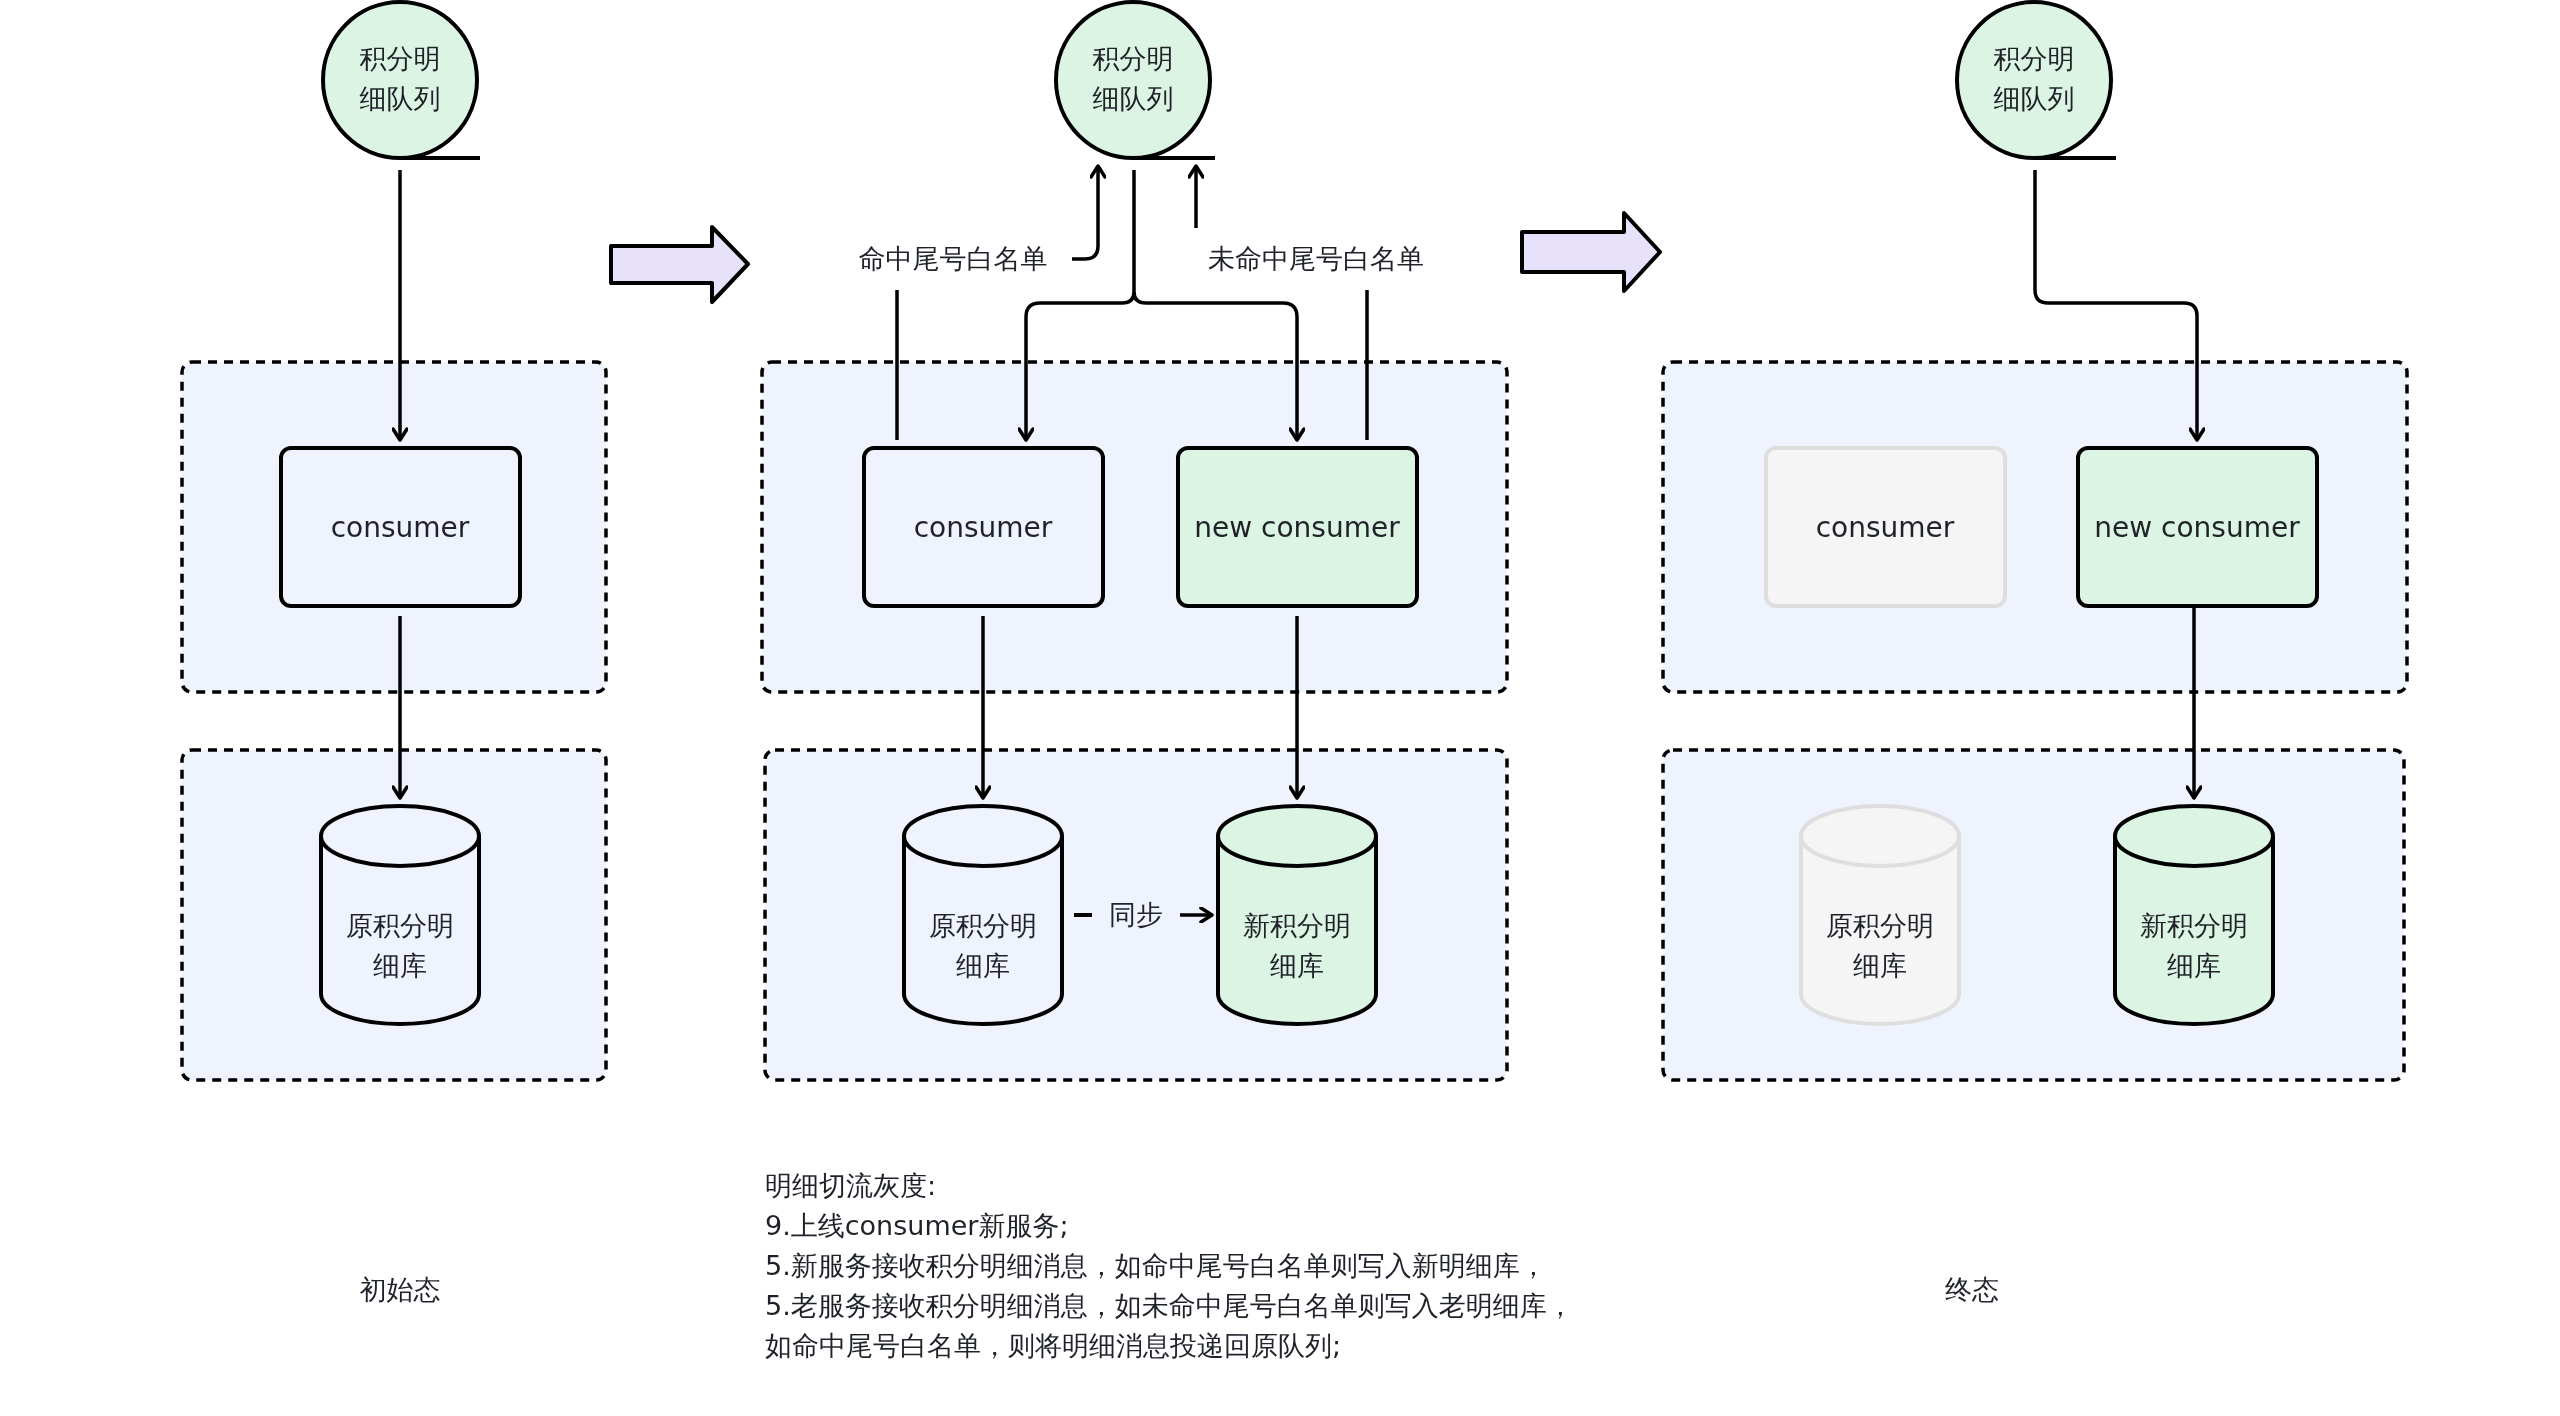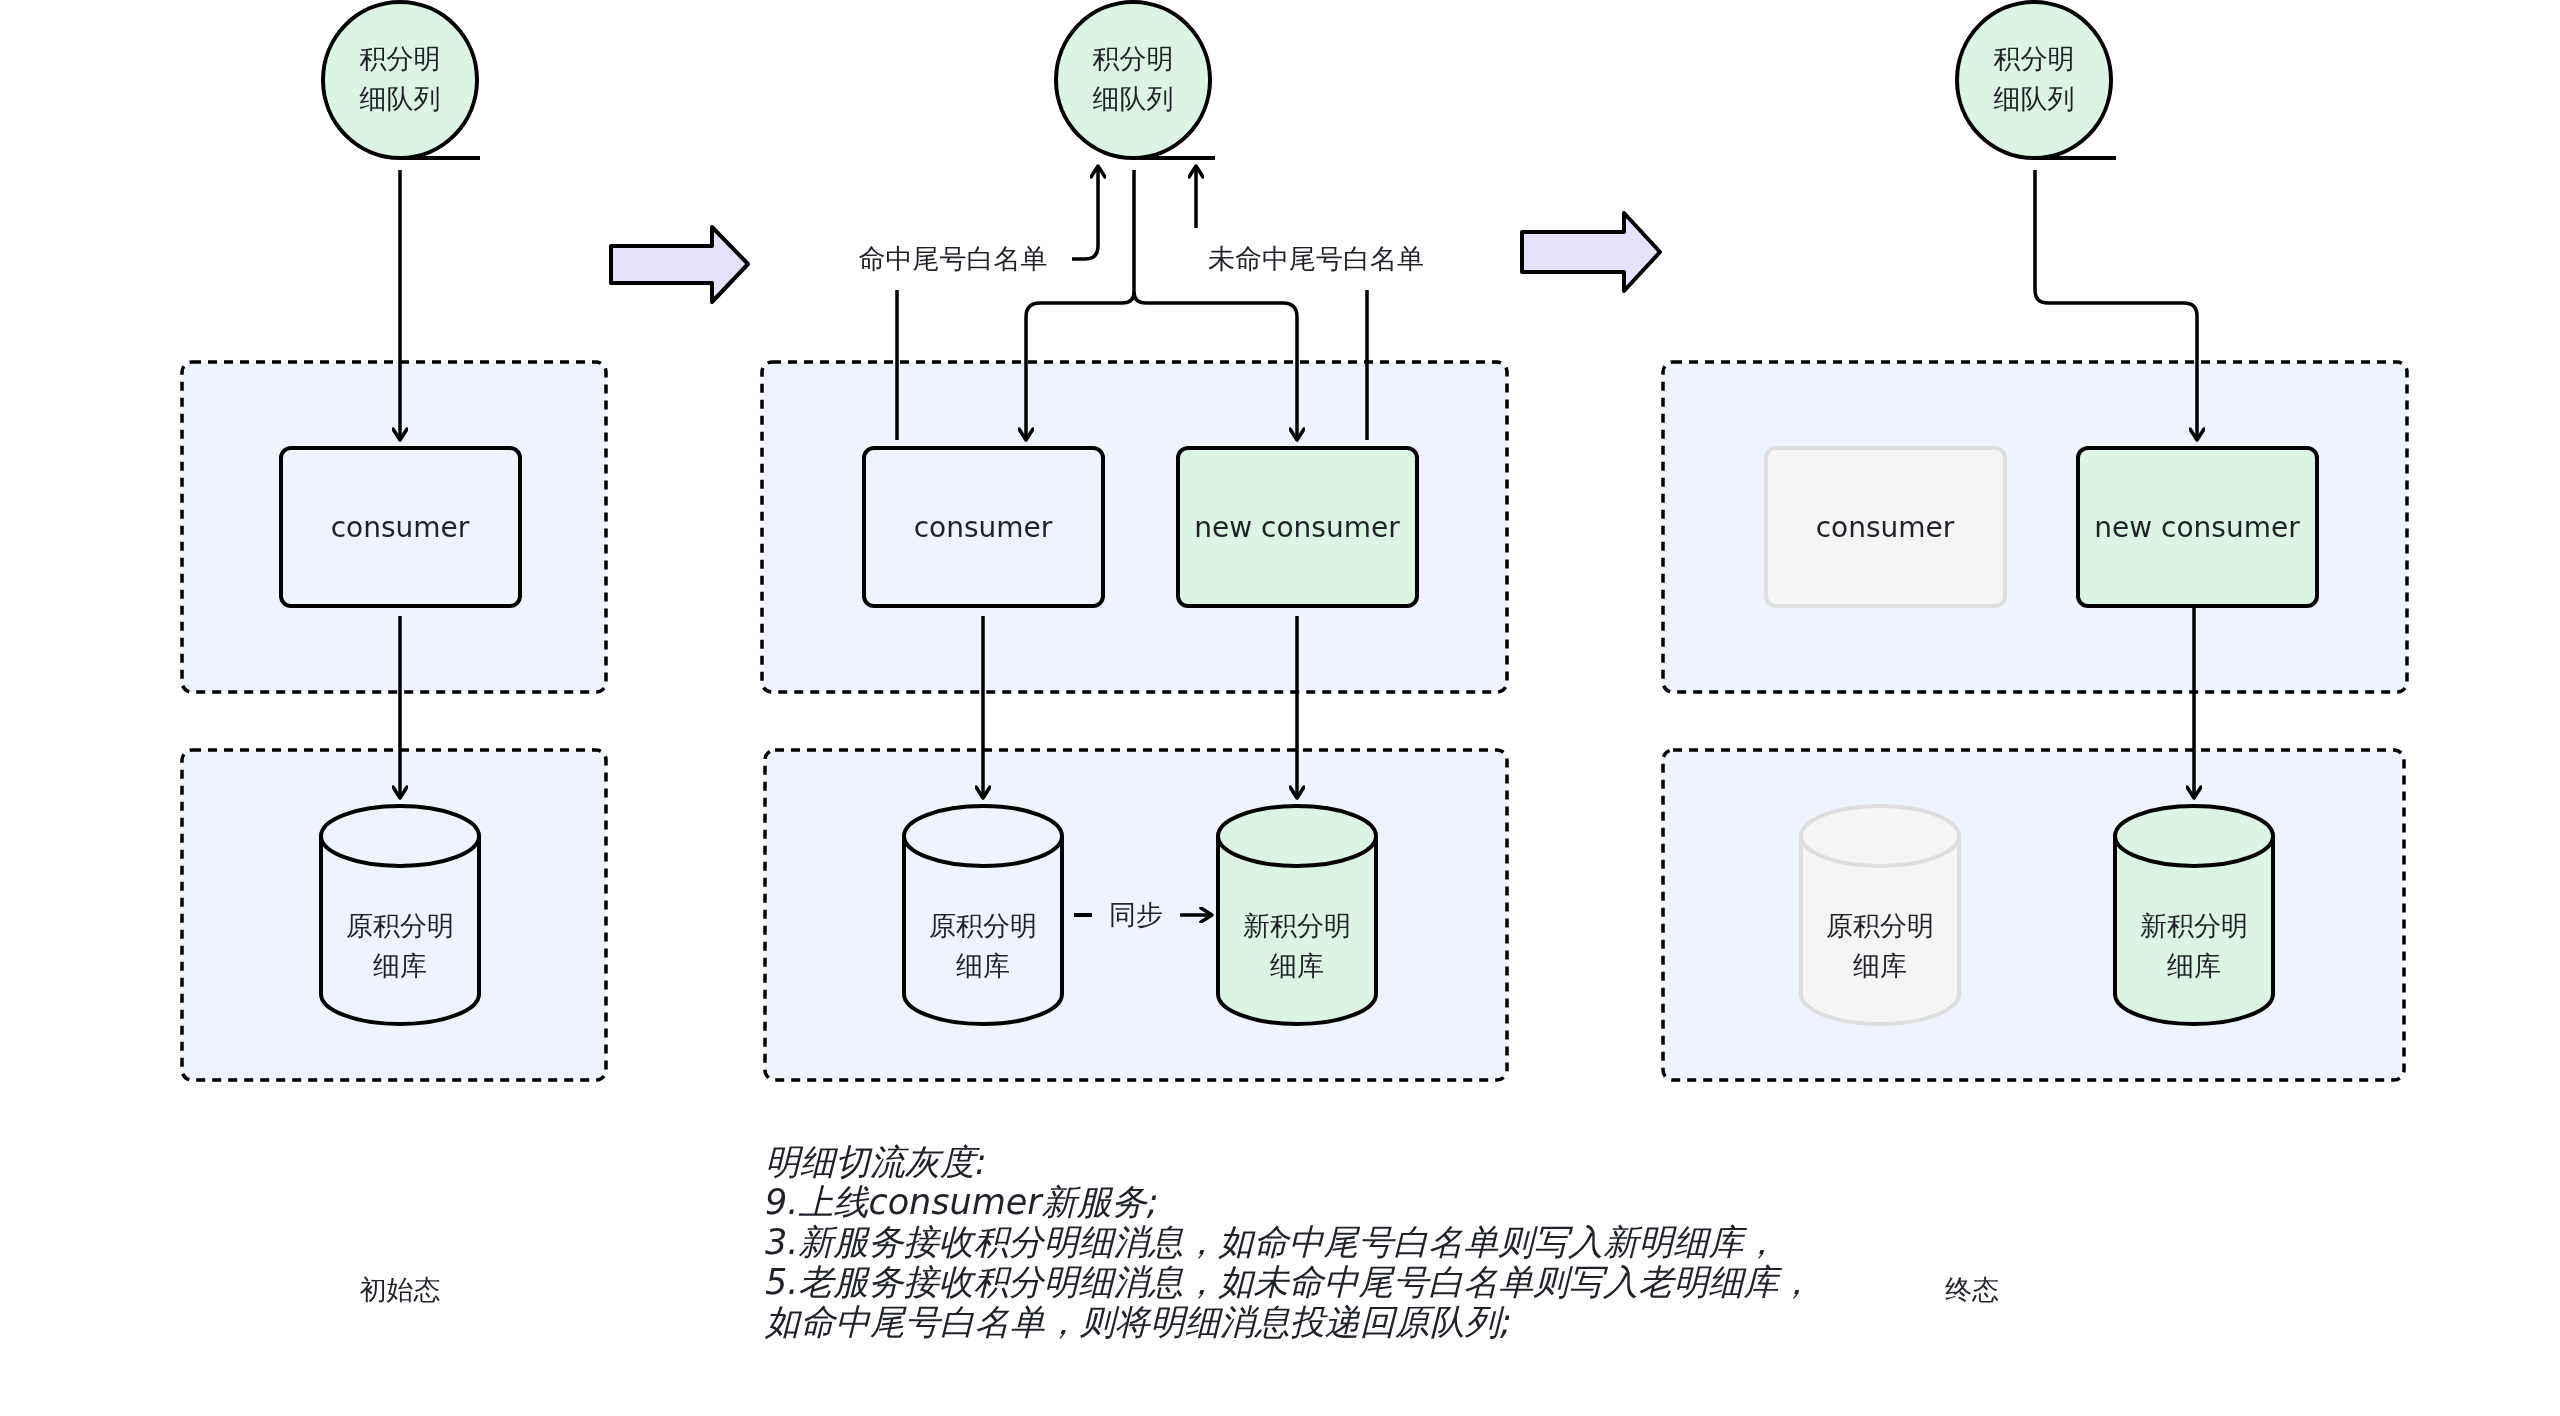--- a/index.html
+++ b/index.html
@@ -1,19 +1,19 @@
 <!DOCTYPE html>
 <html><head>
 <meta charset="utf-8">
 <style>
   html, body { margin: 0; padding: 0; background: #ffffff; }
   body { width: 2560px; height: 1416px; position: relative; overflow: hidden;
          font-family: "DejaVu Sans", "Liberation Sans", sans-serif; color: #1f2329; }
   #diagram { position: absolute; left: 0; top: 0; }
-  .notes { position: absolute; left: 765px; top: 1142px; font-size: 35px; line-height: 40px; color: #1f2329; font-style: italic; }
+  .notes { position: absolute; left: 765px; top: 1166px; font-size: 27px; line-height: 40px; color: #1f2329; }
   .notes div { white-space: nowrap; }
   svg text { font-family: "DejaVu Sans", "Liberation Sans", sans-serif; fill: #1f2329; }
 </style>
 </head>
 <body>
 
 <svg id="diagram" width="2560" height="1416" viewBox="0 0 2560 1416" xmlns="http://www.w3.org/2000/svg">
   <defs>
     <marker id="arr" markerWidth="16" markerHeight="16" refX="13" refY="8" orient="auto" markerUnits="userSpaceOnUse">
       <path d="M2,1 L13,8 L2,15" fill="none" stroke="#000" stroke-width="3.5" stroke-linecap="round" stroke-linejoin="round"></path>
@@ -146,16 +146,16 @@
       <text x="2194" y="975" font-size="27" text-anchor="middle">细库</text>
     </g>
 
     <text x="1972" y="1299" font-size="27" text-anchor="middle">终态</text>
   </g>
 </svg>
 
 <div class="notes">
   <div>明细切流灰度:</div>
   <div>9.上线consumer新服务;</div>
-  <div>3.新服务接收积分明细消息，如命中尾号白名单则写入新明细库，</div>
+  <div>5.新服务接收积分明细消息，如命中尾号白名单则写入新明细库，</div>
   <div>5.老服务接收积分明细消息，如未命中尾号白名单则写入老明细库，</div>
   <div>如命中尾号白名单，则将明细消息投递回原队列;</div>
 </div>
 
 </body></html>

